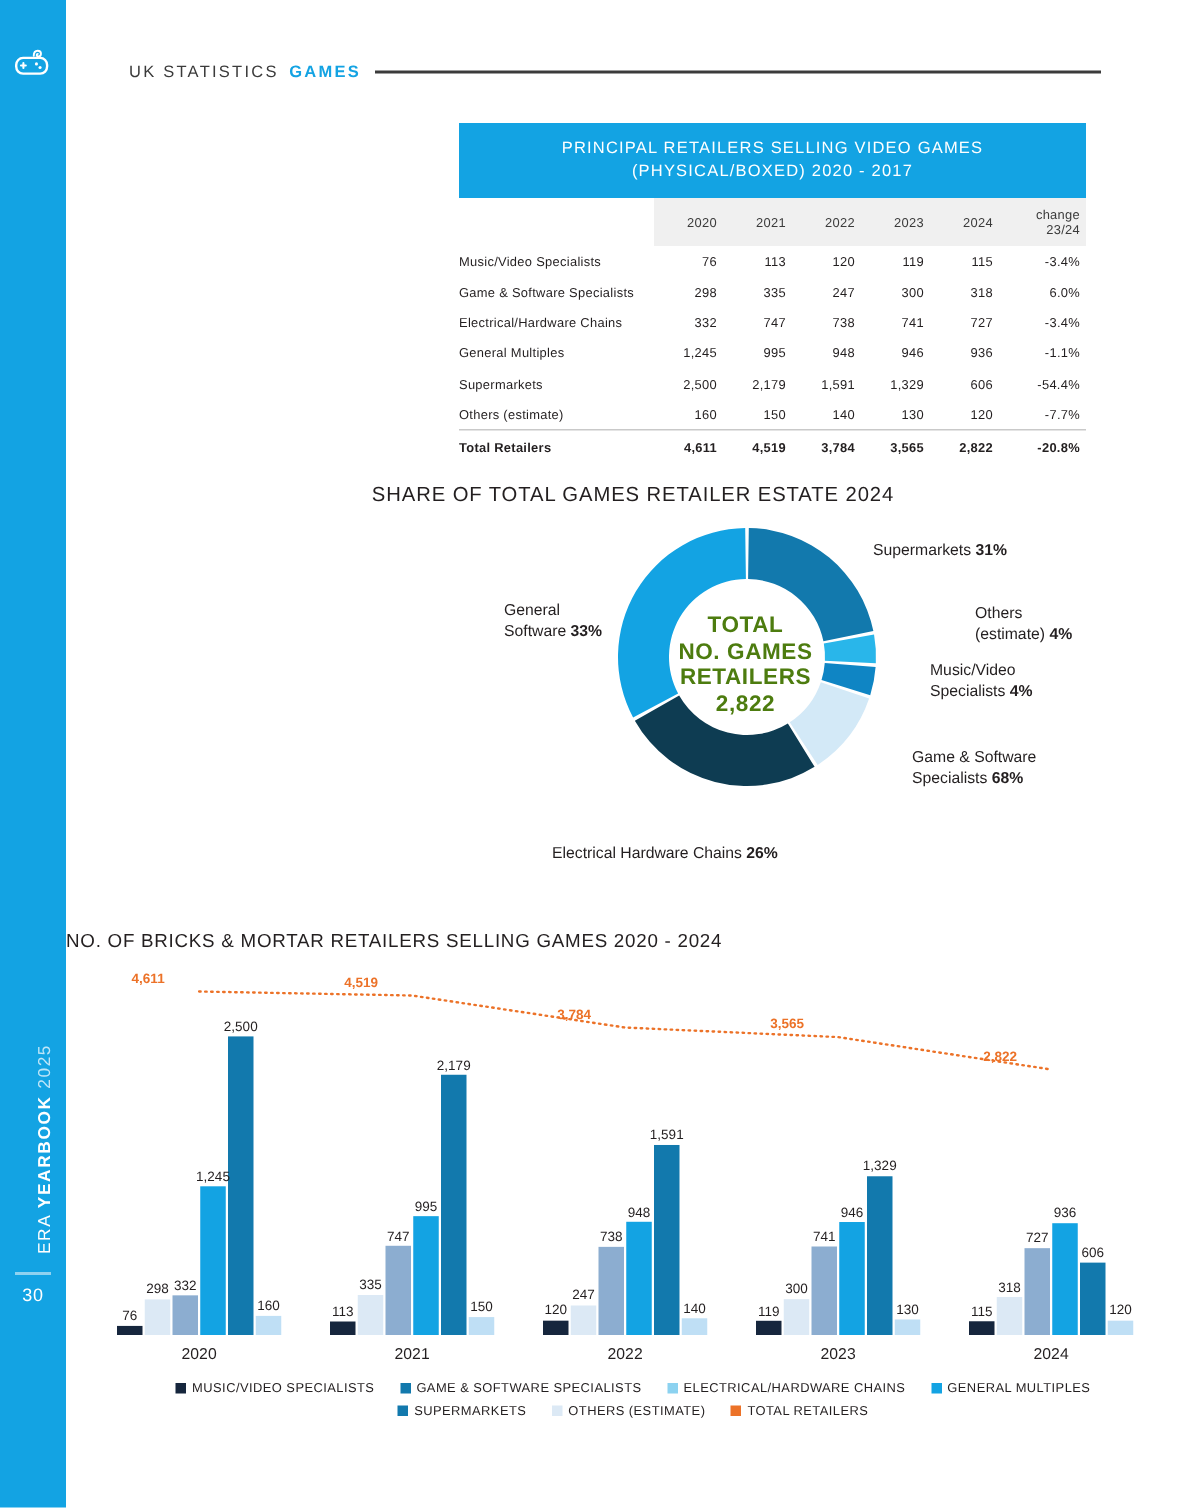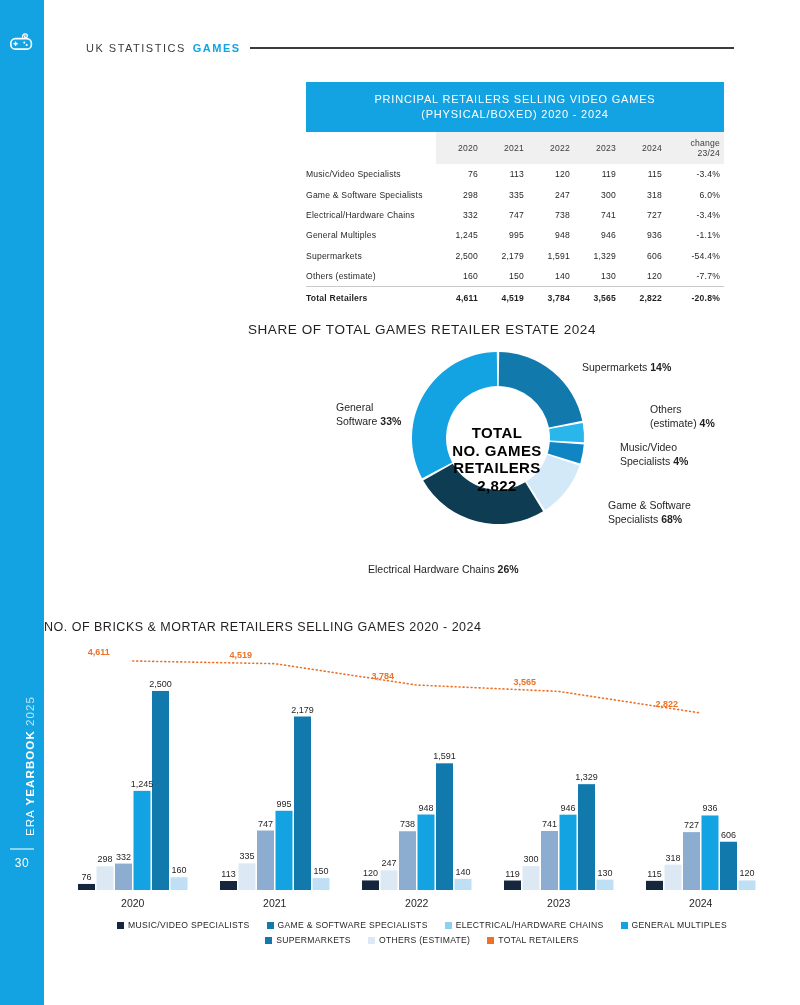--- a/index.html
+++ b/index.html
@@ -73,21 +73,21 @@
 
   
   #donut-title{
     position:absolute;left:44px;top:322px;width:756px;text-align:center;
     font-size:13.5px;letter-spacing:.6px;color:#231f20;
   }
   #donut-wrap{position:absolute;left:0;top:340px;width:800px;height:250px;}
   #donut-svg{position:absolute;left:410px;top:10px;}
   #donut-center{
     position:absolute;left:447px;top:68px;width:100px;text-align:center;
-    font-weight:bold;font-size:15px;line-height:17.5px;letter-spacing:.4px;color:#000000;margin-top:16px;
+    font-weight:bold;font-size:15px;line-height:17.5px;letter-spacing:.4px;color:#4d7c0f;
   }
   .dlabel{position:absolute;font-size:10.5px;line-height:14px;color:#231f20;}
   .dlabel b{font-weight:bold;}
   #dl-general{left:336px;top:60px;width:72px;text-align:left;}
   #dl-super{left:582px;top:20px;width:150px;text-align:left;}
   #dl-others{left:650px;top:62px;width:110px;text-align:left;}
   #dl-music{left:620px;top:100px;width:110px;text-align:left;}
   #dl-game{left:608px;top:158px;width:130px;text-align:left;}
   #dl-elec{left:368px;top:222px;width:250px;text-align:left;}
 
@@ -141,21 +141,21 @@
 
 <div id="header">
   <span class="kicker">UK STATISTICS</span>
   <span class="kicker-accent">GAMES</span>
   <span class="rule"></span>
 </div>
 
 <div id="table-block">
   <div id="table-title">
     <div>PRINCIPAL RETAILERS SELLING VIDEO GAMES</div>
-    <div>(PHYSICAL/BOXED) 2020 - 2024</div>
+    <div>(PHYSICAL/BOXED) 2020 - 2017</div>
   </div>
   <table>
     <colgroup>
       <col class="c-lbl">
         <col class="c-yr">
         <col class="c-yr">
         <col class="c-yr">
         <col class="c-yr">
         <col class="c-yr">
         <col class="c-ch">
@@ -257,21 +257,21 @@
     <div>2,822</div>
   </div>
 
   <div class="dlabel" id="dl-general">
     <span>General</span><br>
     <span>Software</span>
     <b>33%</b>
   </div>
   <div class="dlabel" id="dl-super">
     <span>Supermarkets</span>
-    <b>14%</b>
+    <b>31%</b>
   </div>
   <div class="dlabel" id="dl-others">
     <span>Others</span><br>
     <span>(estimate)</span>
     <b>4%</b>
   </div>
   <div class="dlabel" id="dl-music">
     <span>Music/Video</span><br>
     <span>Specialists</span>
     <b>4%</b>

